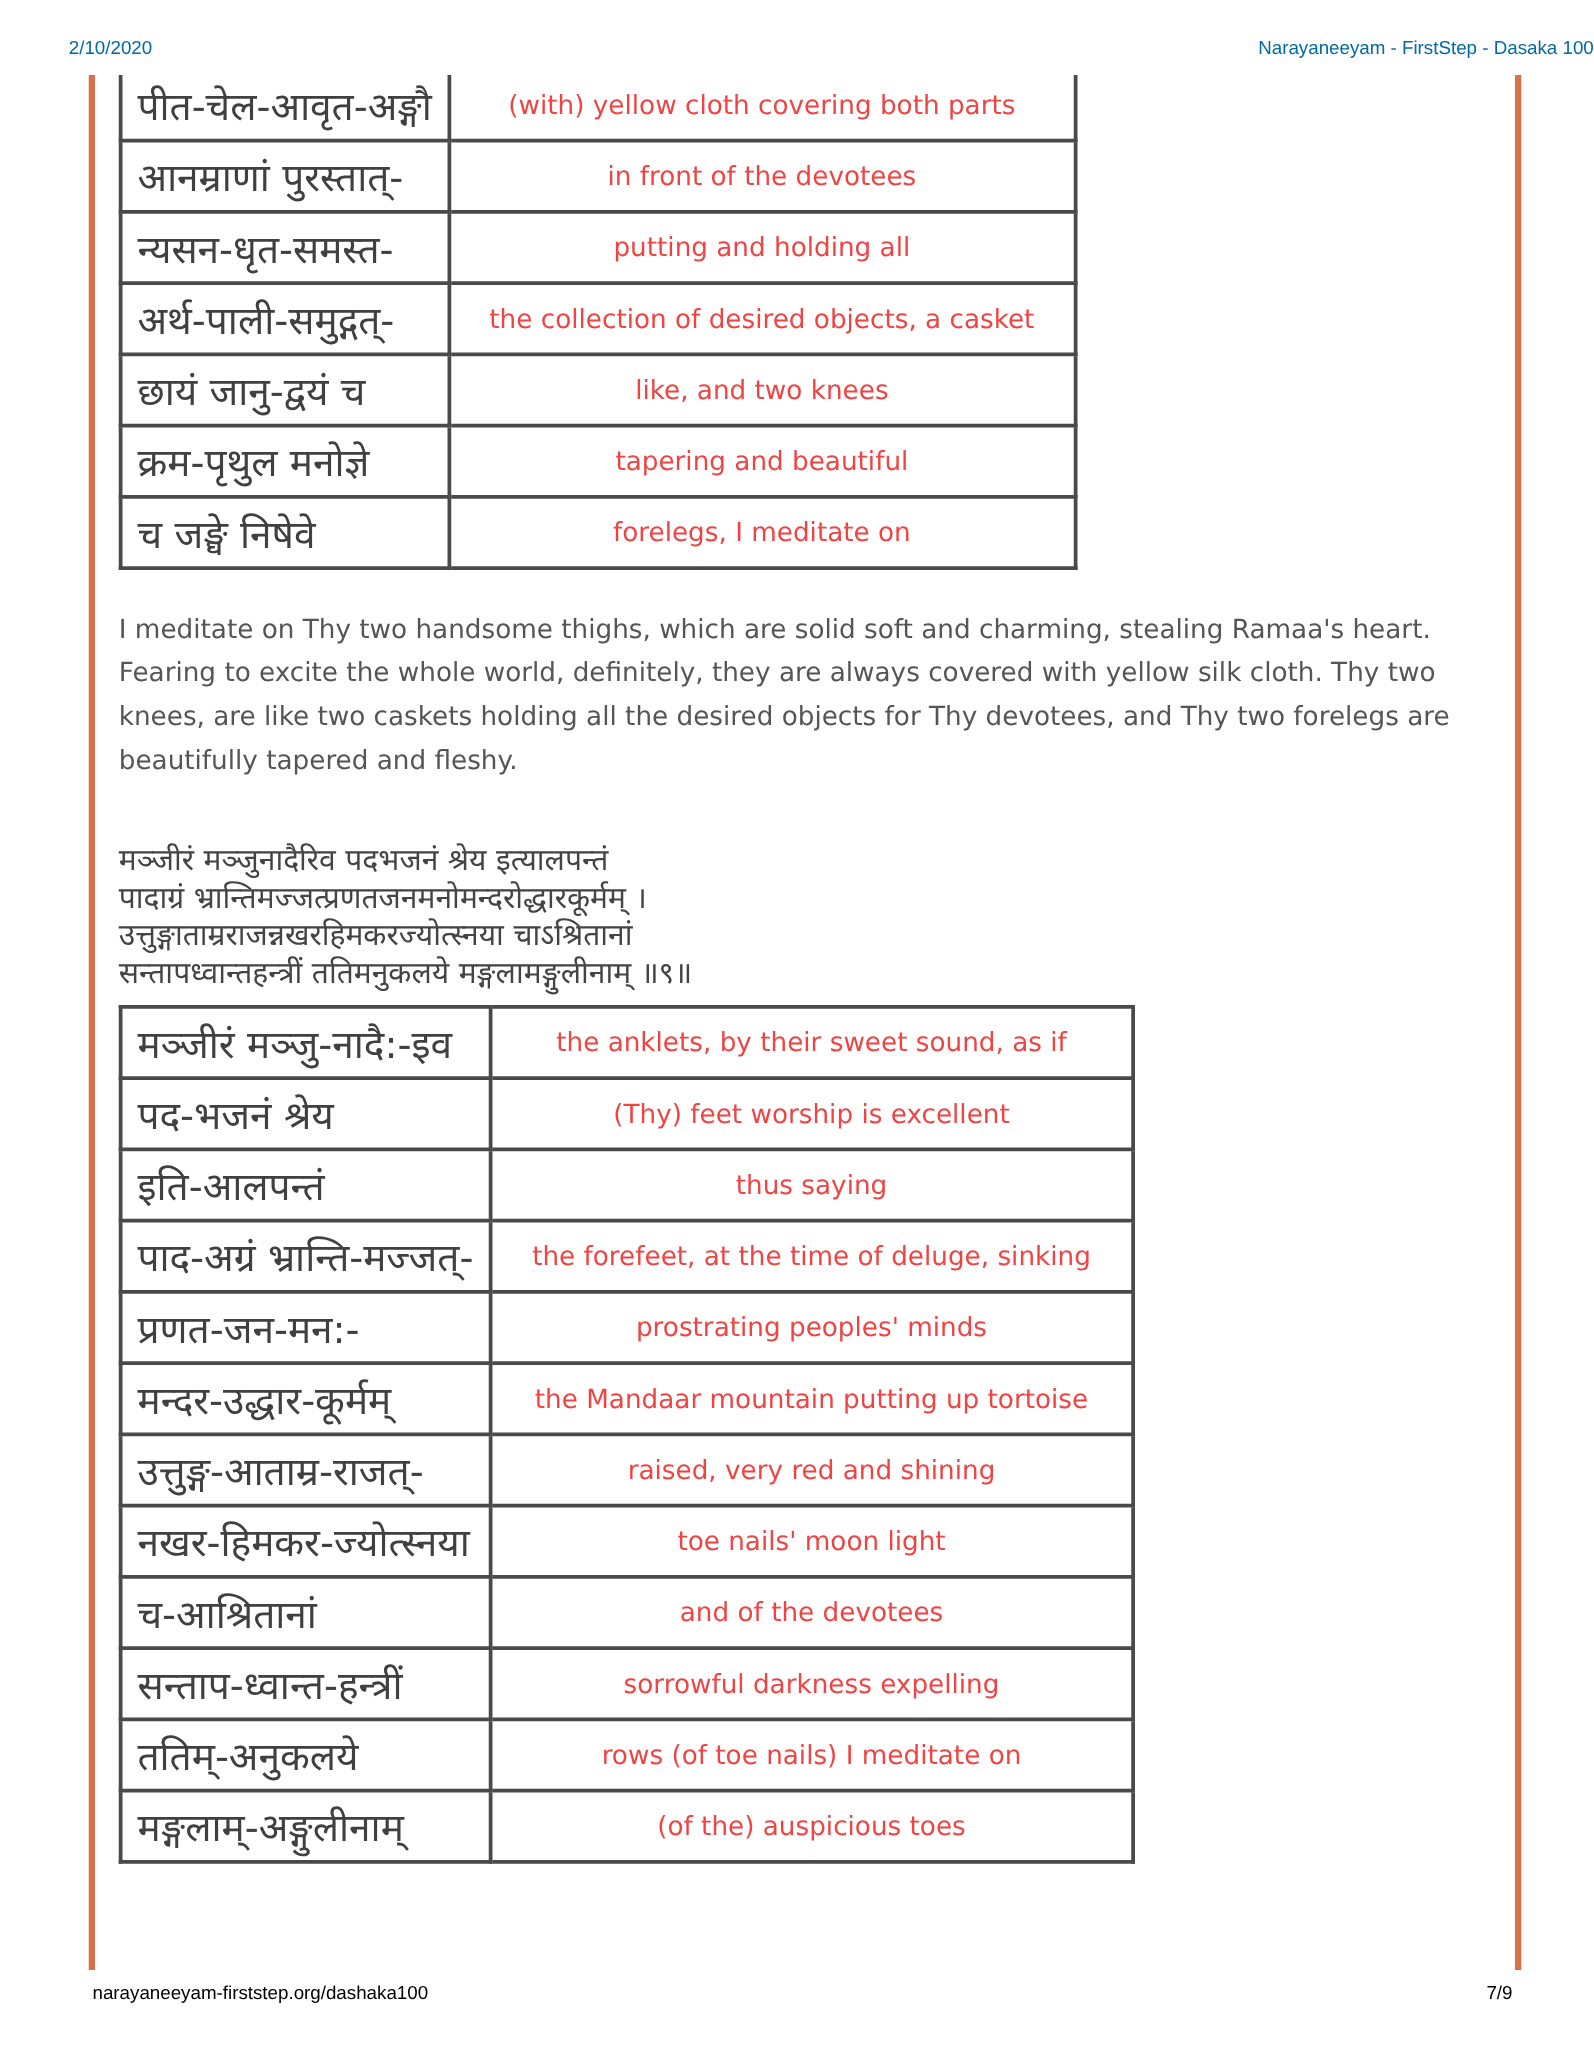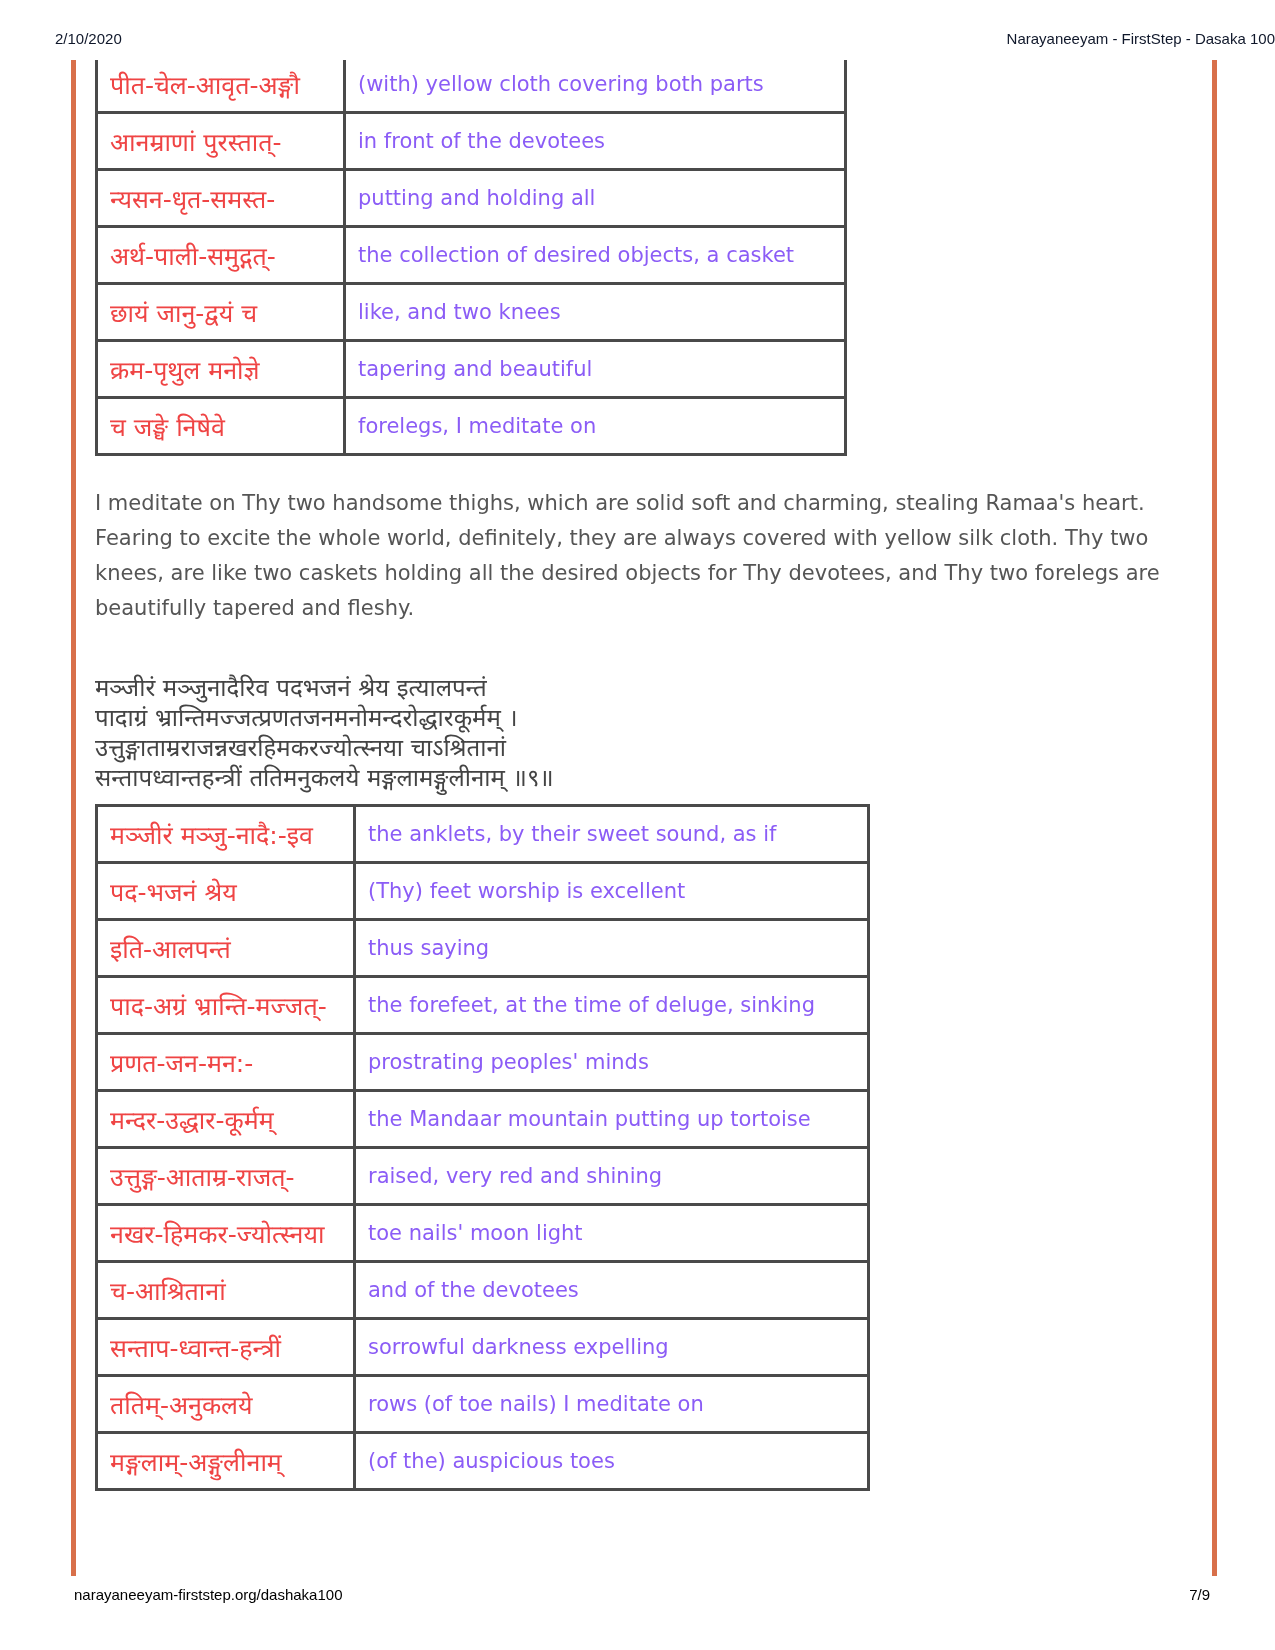--- a/index.html
+++ b/index.html
@@ -2,21 +2,21 @@
 <html><head>
 <meta charset="utf-8">
 <style>
   html, body { margin: 0; padding: 0; background: #ffffff; }
   body {
     width: 1275px; height: 1650px; position: relative; overflow: hidden;
     font-family: "DejaVu Sans", sans-serif; color: #000;
   }
   .print-header {
     position: absolute; top: 30px; left: 0; width: 1275px; height: 20px;
-    font-family: "Liberation Sans", sans-serif; font-size: 15px; color: #0f172a;
+    font-family: "Liberation Sans", sans-serif; font-size: 15px; color: #0369a1;
   }
   .print-header .date { position: absolute; left: 55px; top: 0; }
   .print-header .title { position: absolute; left: 0; width: 1275px; text-align: right; top: 0; }
   .print-footer {
     position: absolute; top: 1586px; left: 0; width: 1275px; height: 20px;
     font-family: "Liberation Sans", sans-serif; font-size: 15px; color: #000;
   }
   .print-footer .url { position: absolute; left: 55px; top: 0; margin-left: 19px; }
   .print-footer .page { position: absolute; right: 65px; top: 0; }
 
@@ -28,22 +28,22 @@
   .content { position: absolute; left: 19px; top: 0; width: 1090px; }
 
   table.gloss {
     border-collapse: collapse; border: 3px solid #3a3a3a;
     background: #fff;
   }
   table.gloss td {
     border: 3px solid #4a4a4a; padding: 0 12px; vertical-align: middle;
     height: 54px; white-space: nowrap;
   }
-  table.gloss td.sk { font-family: "DejaVu Sans", sans-serif; font-size: 25px; color: #ef4444; }
-  table.gloss td.en { font-family: "DejaVu Sans", sans-serif; font-size: 21px; color: #8b5cf6; }
+  table.gloss td.sk { font-family: "DejaVu Sans", sans-serif; font-size: 31px; color: #404040; }
+  table.gloss td.en { font-family: "DejaVu Sans", sans-serif; font-size: 21px; color: #ef4444; text-align: center; }
 
   #table1 { position: absolute; top: -6px; left: 0; }
   #table1 td.sk { width: 221px; }
   #table1 td.en { width: 474px; }
 
   .meaning {
     position: absolute; top: 426px; left: 0; width: 1070px;
     font-family: "DejaVu Sans", sans-serif; font-size: 21px; line-height: 35px; color: #555;
   }
   .verse {

